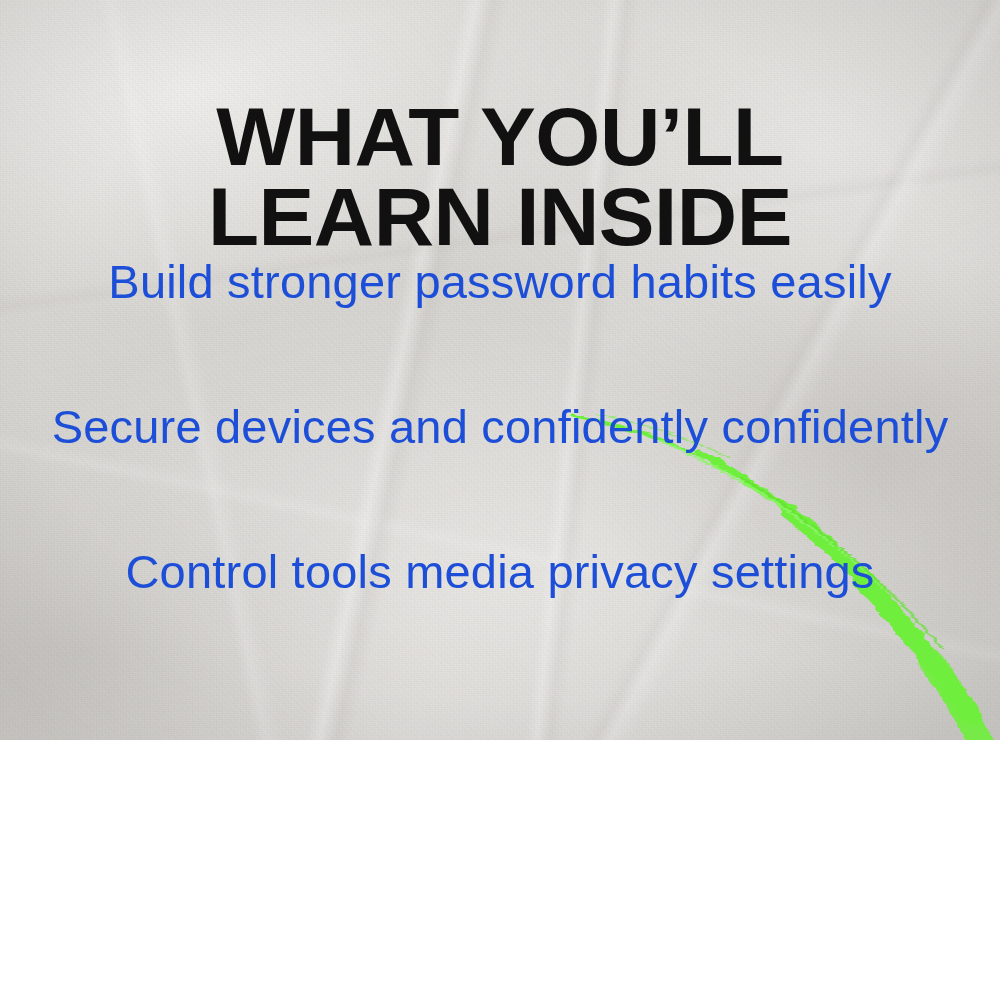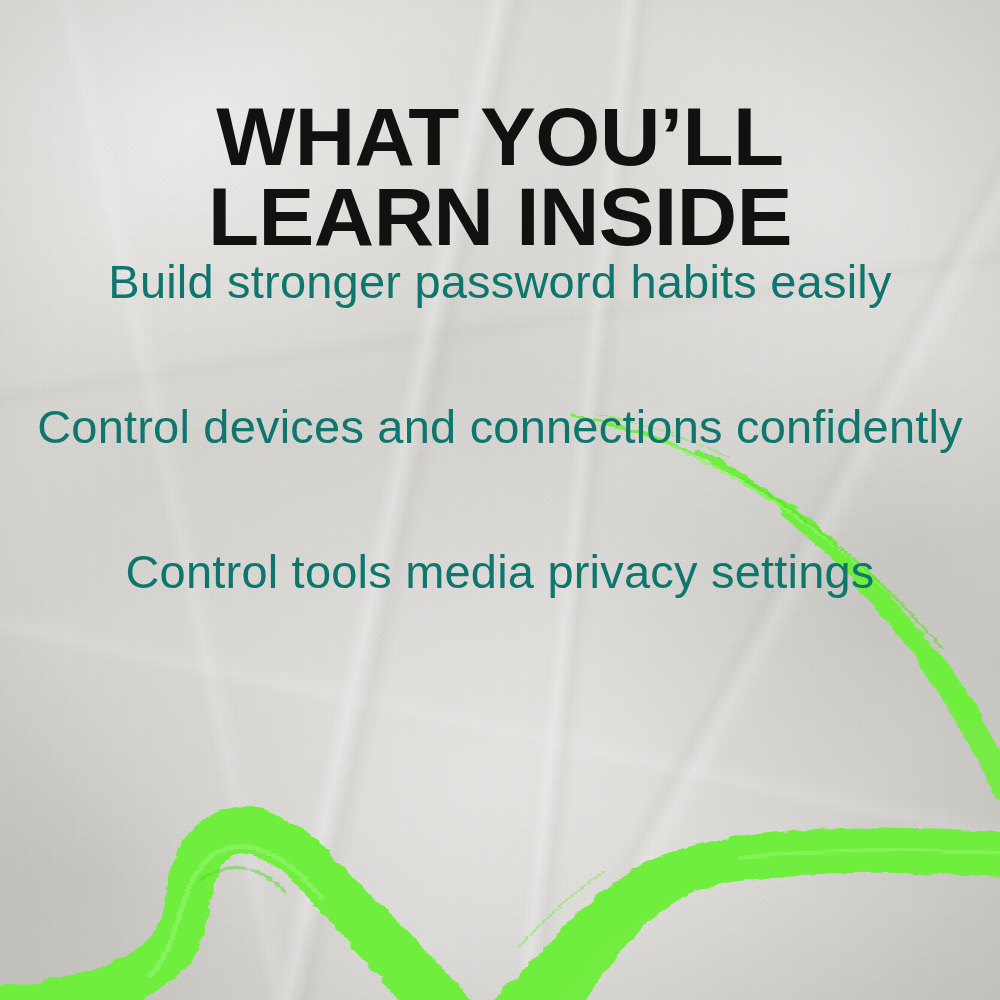--- a/index.html
+++ b/index.html
@@ -4,21 +4,21 @@
 <style>
   html, body {
     margin: 0;
     padding: 0;
     background: #ffffff;
   }
 
   #poster {
     position: relative;
     width: 1000px;
-    height: 1000px;
+    height: 740px;
     overflow: hidden;
     background-color: #d7d5d1;
     font-family: "Liberation Sans", sans-serif;
     -webkit-font-smoothing: antialiased;
   }
 
   
   .paper-base {
     position: absolute;
     inset: 0;
@@ -93,21 +93,21 @@
 
   .bullets {
     position: absolute;
     top: 258px;
     left: 0;
     width: 1000px;
   }
   .bullet {
     width: 1000px;
     text-align: center;
-    color: #0f766e;
+    color: #1d4ed8;
     font-family: "Liberation Sans Narrow", "Liberation Sans", sans-serif;
     font-weight: 400;
     font-size: 47px;
     line-height: 1;
     letter-spacing: 0.2px;
     height: 145px;
     white-space: nowrap;
   }
   .bullet span { display: inline-block; }
 </style>
@@ -178,21 +178,21 @@
     <h1 class="title">
       <span class="title-line">WHAT YOU’LL</span>
       <span class="title-line">LEARN INSIDE</span>
     </h1>
 
     <ul class="bullets" style="list-style:none;margin:0;padding:0;">
       <li class="bullet">
         <span>Build stronger password habits easily</span>
       </li>
       <li class="bullet">
-        <span>Control devices and connections confidently</span>
+        <span>Secure devices and confidently confidently</span>
       </li>
       <li class="bullet">
         <span>Control tools media privacy settings</span>
       </li>
     </ul>
 
   </div>
 </div>
 
 </body></html>

